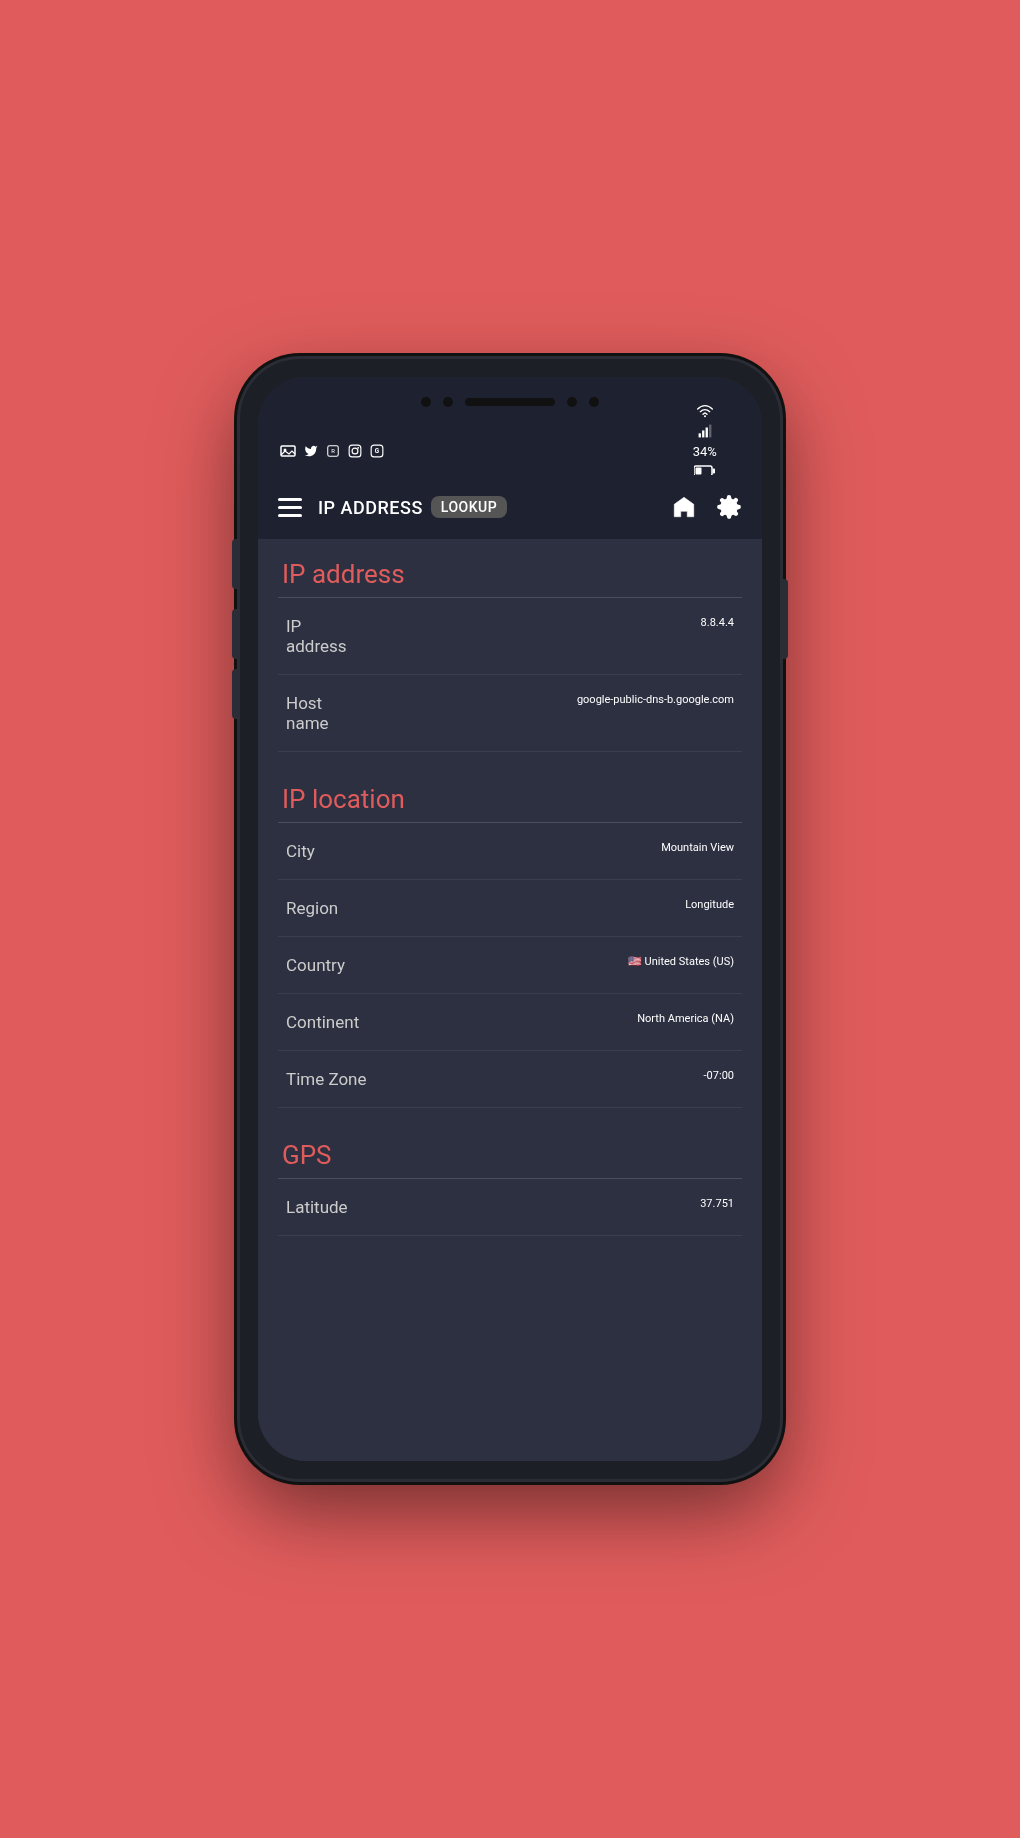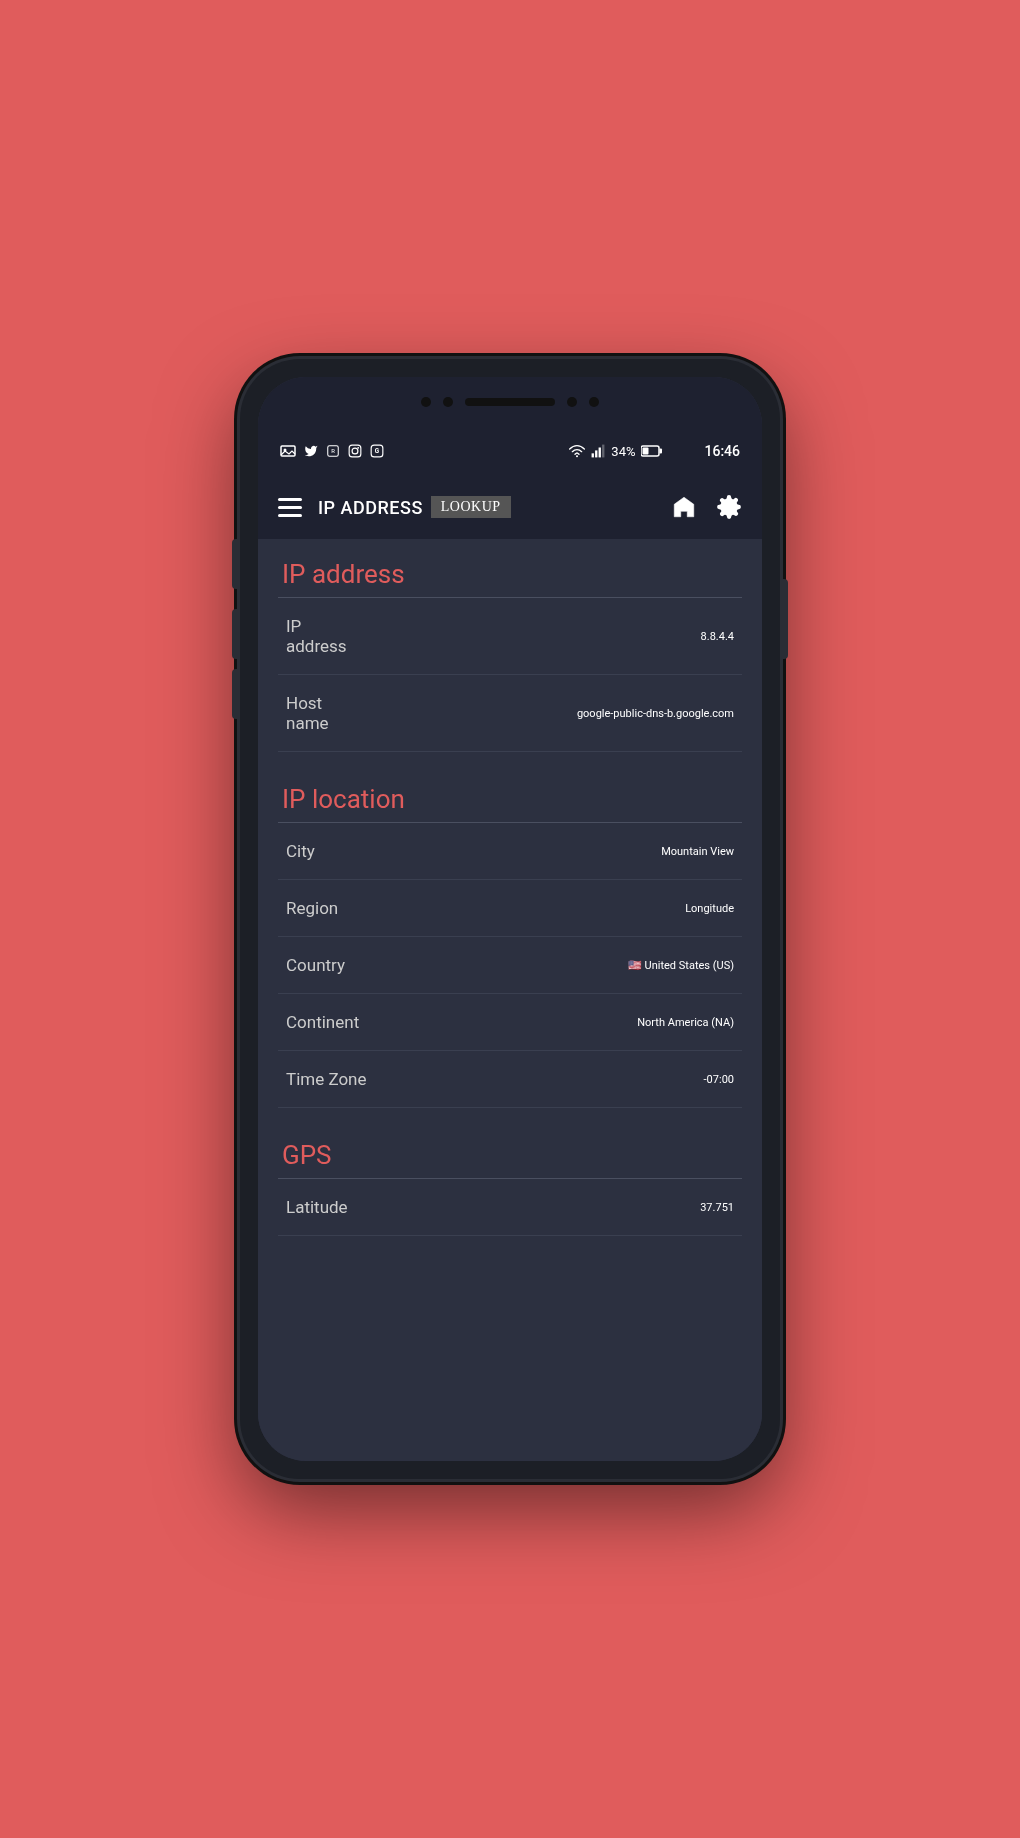--- a/index.html
+++ b/index.html
@@ -74,20 +74,21 @@
       align-items: center;
       gap: 8px;
     }
 
     .status-right {
       display: flex;
       align-items: center;
       gap: 6px;
       font-size: 13px;
       color: #ffffff;
+      flex-direction: column;
     }
 
     
     .top-sensors {
       background: #1e2130;
       height: 50px;
       display: flex;
       align-items: center;
       justify-content: center;
       gap: 12px;
@@ -149,23 +150,22 @@
       font-weight: 500;
       letter-spacing: 0.5px;
     }
 
     .lookup-badge {
       background: #555;
       color: white;
       font-size: 14px;
       font-weight: 500;
       padding: 3px 10px;
-      border-radius: 0;
+      border-radius: 8px;
       letter-spacing: 0.5px;
-      font-family: Liberation Serif, serif;
     }
 
     .header-icons {
       display: flex;
       align-items: center;
       gap: 18px;
     }
 
     
     .app-content {
@@ -189,21 +189,21 @@
     }
 
     .divider {
       border: none;
       border-top: 1px solid #4a4f60;
       margin-bottom: 0;
     }
 
     .info-row {
       display: flex;
-      align-items: center;
+      align-items: flex-start;
       justify-content: space-between;
       padding: 18px 8px;
       border-bottom: 1px solid #3a3f50;
     }
 
     .info-label {
       color: #ccc;
       font-size: 17px;
       font-weight: 400;
     }

